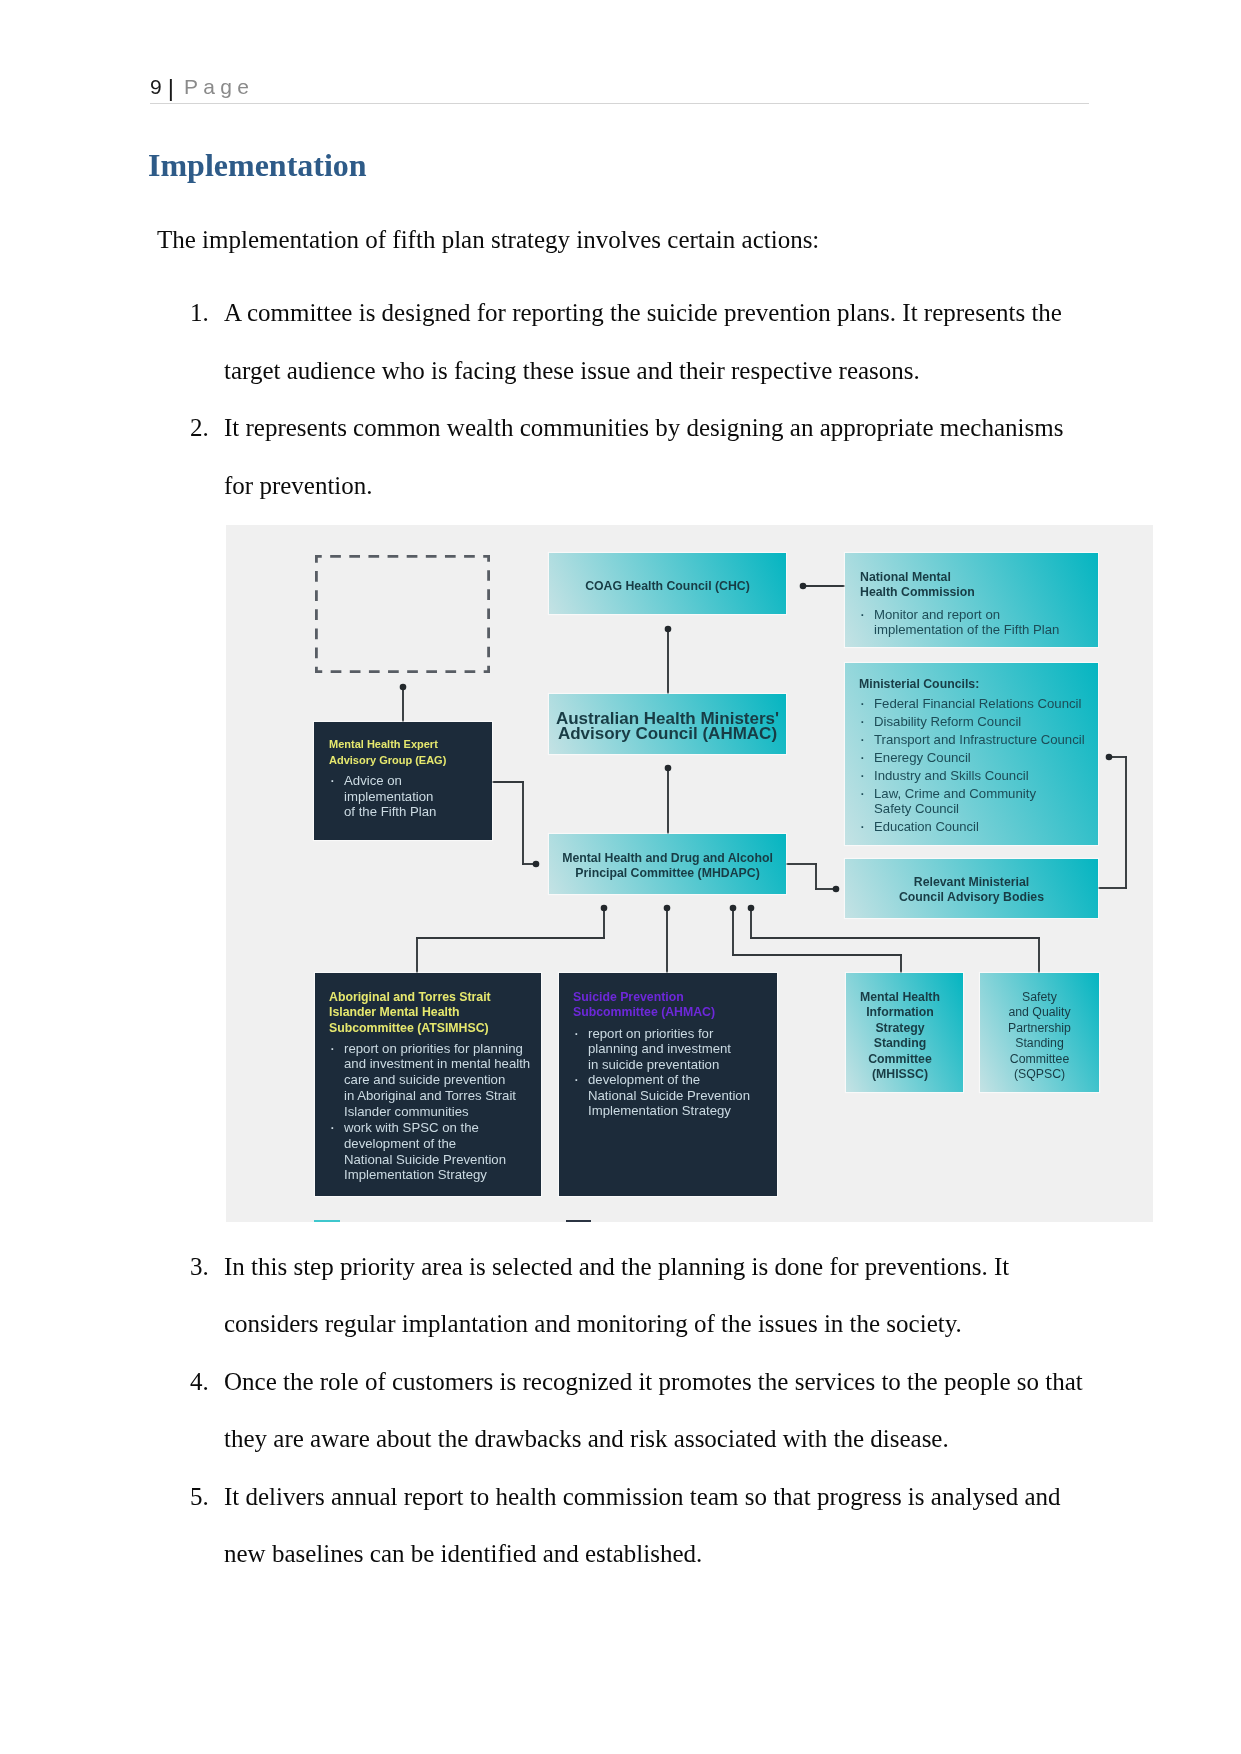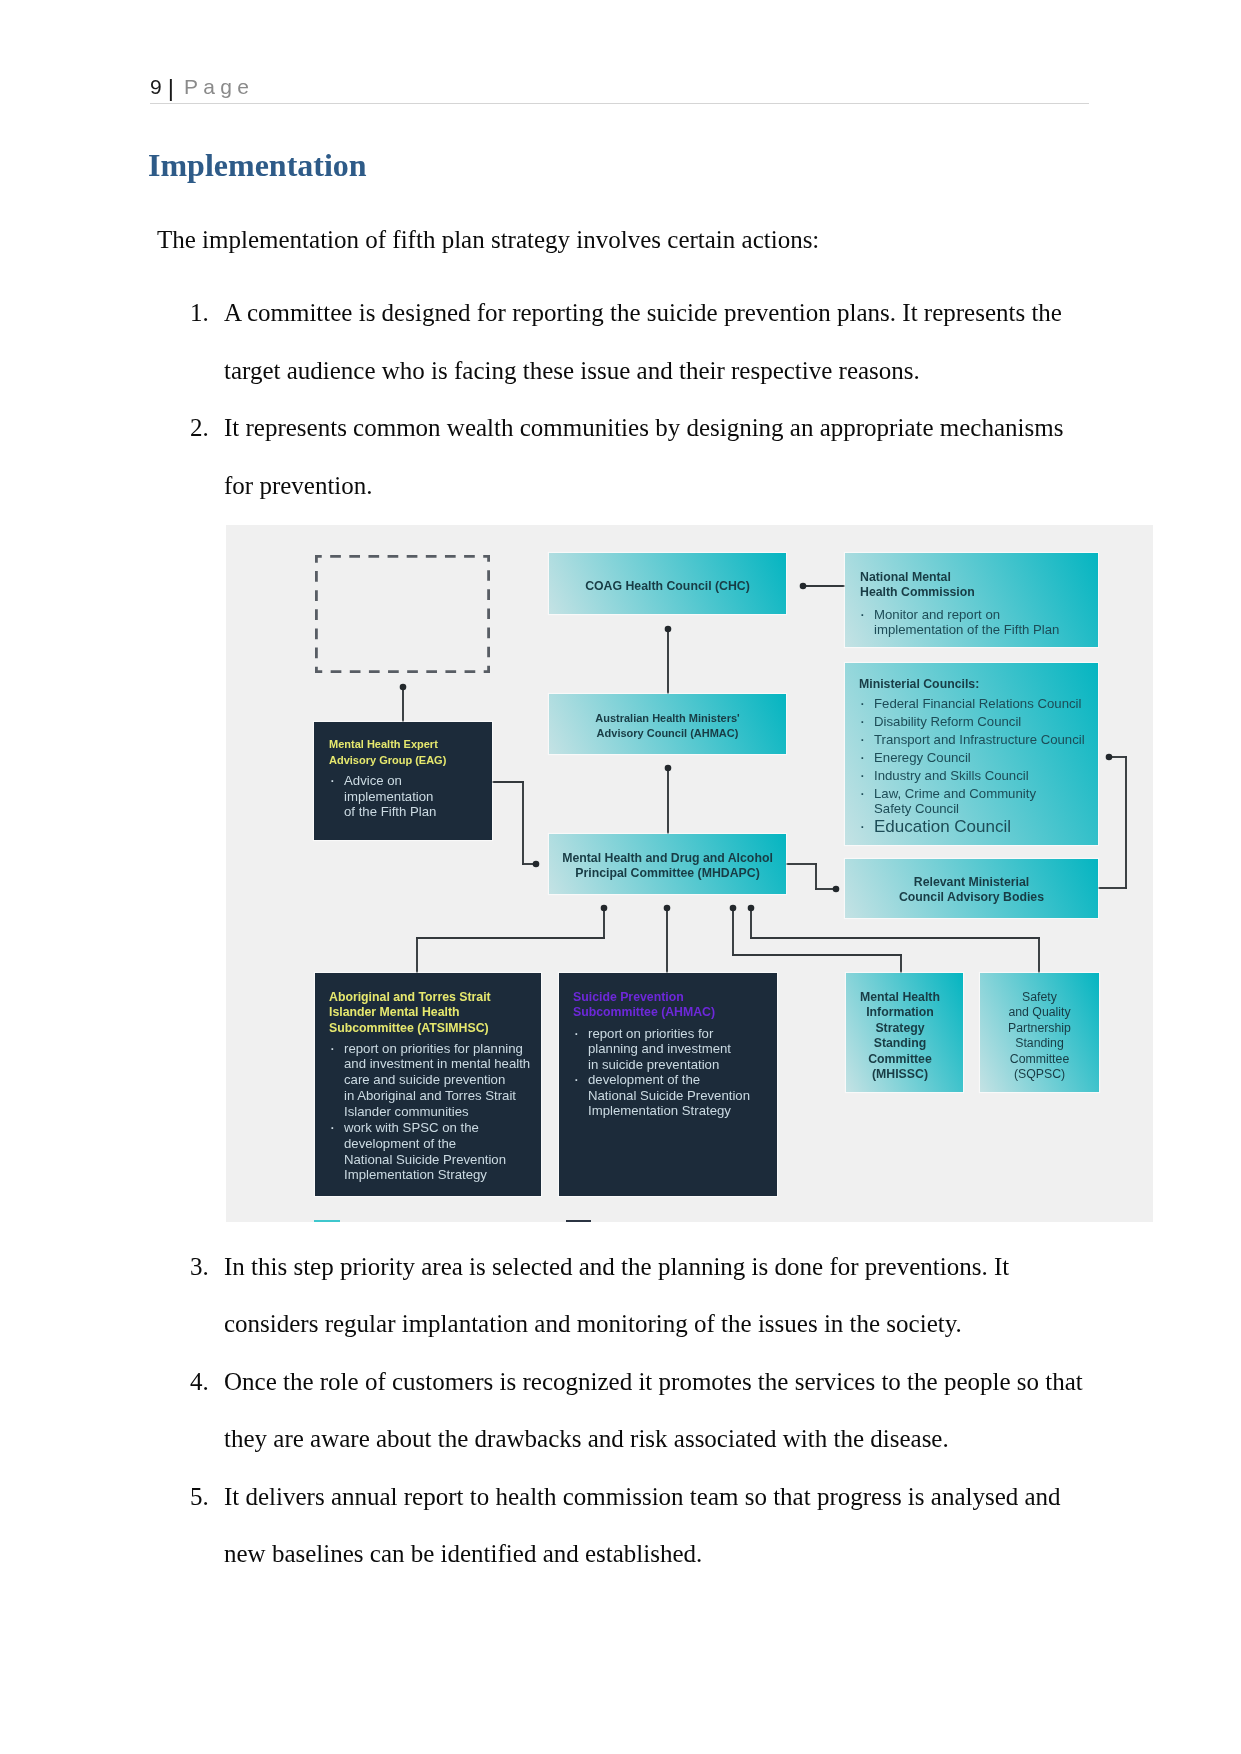--- a/index.html
+++ b/index.html
@@ -120,21 +120,21 @@
         <circle cx="525" cy="383" r="3.3" fill="#23282c"></circle>
       </svg>
       <svg class="svgwrap" width="927" height="697" viewBox="0 0 927 697">
         <rect x="90.4" y="31.4" width="172.2" height="115.2" fill="none" stroke="#585d64" stroke-width="2.8" stroke-dasharray="10.7 8.43" stroke-dashoffset="5.35"></rect>
       </svg>
       <div class="bx teal" style="left:323px;top:28px;width:237px;height:61px;"></div>
       <div class="tb ctr teal" style="left:323px;top:53.5px;width:237px;line-height:15.5px;font-size:12.3px;font-weight:bold;color:#183c45;">
         <span class="ln">COAG Health Council (CHC)</span>
       </div>
       <div class="bx teal" style="left:323px;top:169px;width:237px;height:60px;"></div>
-      <div class="tb ctr teal" style="left:323px;top:185.5px;width:237px;line-height:15.8px;font-size:11px;font-weight:bold;color:#183c45;">
+      <div class="tb ctr teal" style="left:323px;top:185.5px;width:237px;line-height:15.8px;font-size:17px;font-weight:bold;color:#183c45;">
         <span class="ln">Australian Health Ministers'</span>
         <span class="ln">Advisory Council (AHMAC)</span>
       </div>
       <div class="bx teal" style="left:323px;top:309px;width:237px;height:60px;"></div>
       <div class="tb ctr teal" style="left:323px;top:325.5px;width:237px;line-height:15.4px;font-size:12.3px;font-weight:bold;color:#183c45;">
         <span class="ln">Mental Health and Drug and Alcohol</span>
         <span class="ln">Principal Committee (MHDAPC)</span>
       </div>
       <div class="bx navy" style="left:88px;top:197px;width:178px;height:118px;"></div>
       <div class="tb navy" style="left:103px;top:212px;line-height:15.8px;font-size:11px;font-weight:bold;color:#e6e86e;">
@@ -183,21 +183,21 @@
         <span class="bul" style="left:633.5px;top:243.0px;line-height:15.2px;font-size:17px;color:#1d4c57;">·</span>
         <div class="tb" style="left:648px;top:243.0px;line-height:15.2px;color:#1d4c57;font-size:13.2px;">
           <span class="ln">Industry and Skills Council</span>
         </div>
         <span class="bul" style="left:633.5px;top:261.0px;line-height:15.2px;font-size:17px;color:#1d4c57;">·</span>
         <div class="tb" style="left:648px;top:261.0px;line-height:15.2px;color:#1d4c57;font-size:13.2px;">
           <span class="ln">Law, Crime and Community</span>
           <span class="ln">Safety Council</span>
         </div>
         <span class="bul" style="left:633.5px;top:294.2px;line-height:15.2px;font-size:17px;color:#1d4c57;">·</span>
-        <div class="tb" style="left:648px;top:294.2px;line-height:15.2px;color:#1d4c57;font-size:17px;">
+        <div class="tb" style="left:648px;top:294.2px;line-height:15.2px;color:#1d4c57;font-size:13px;">
           <span class="ln">Education Council</span>
         </div>
       </div>
       <div class="bx teal" style="left:619px;top:334px;width:253px;height:59px;"></div>
       <div class="tb ctr teal" style="left:619px;top:349.5px;width:253px;line-height:15.6px;font-size:12.3px;font-weight:bold;color:#183c45;">
         <span class="ln">Relevant Ministerial</span>
         <span class="ln">Council Advisory Bodies</span>
       </div>
       <div class="bx navy" style="left:89px;top:448px;width:226px;height:223px;"></div>
       <div class="tb navy" style="left:103px;top:464.5px;line-height:15.5px;font-size:12.3px;font-weight:bold;color:#e6e86e;">

